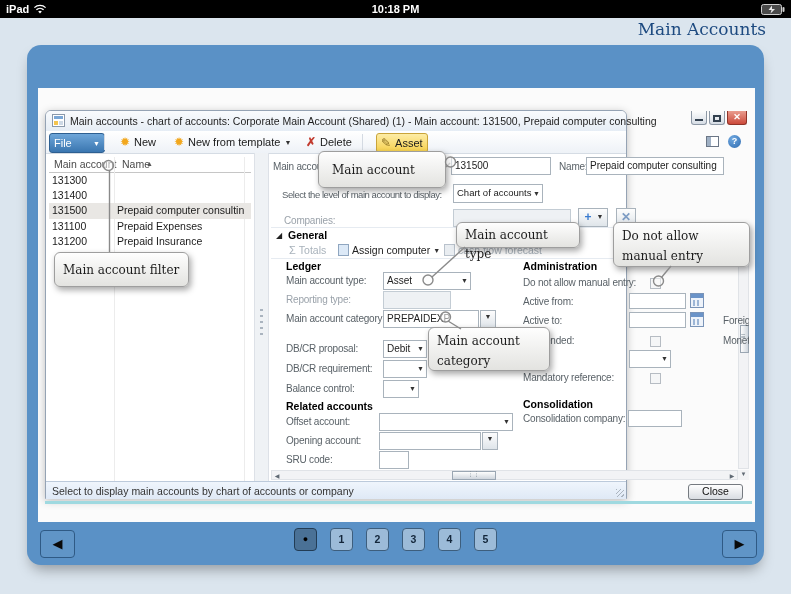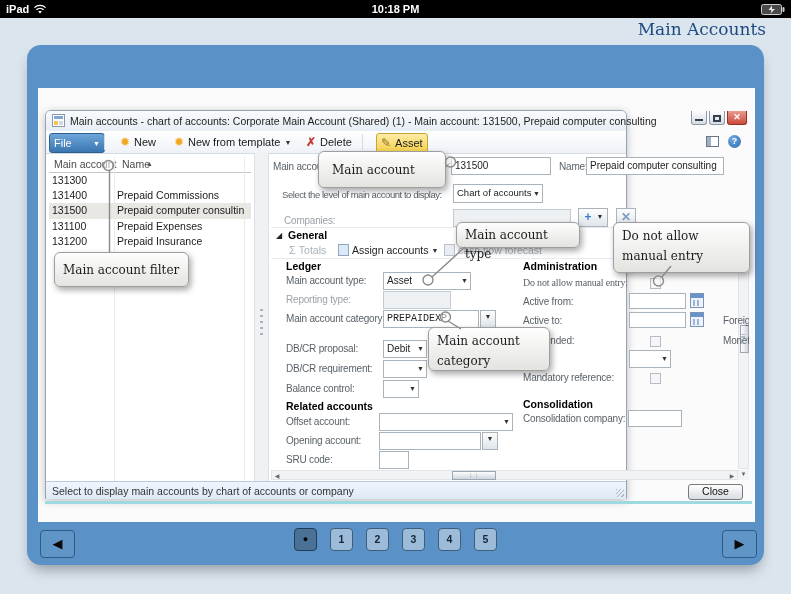--- a/index.html
+++ b/index.html
@@ -209,21 +209,20 @@
       <span class="sorticon" style="position:absolute;left:97px;top:3px;">▲</span>
     </div>
     <div class="gline" style="left:65px;"></div>
     <div class="gline" style="left:195px;"></div>
     <div style="position:absolute;left:0;top:16px;width:100%;">
         <div class="grow">
           <div class="gc1">131300</div>
         </div>
         <div class="grow">
           <div class="gc1">131400</div>
-          <div class="gc2">Prepaid Commissions</div>
         </div>
         <div class="grow sel">
           <div class="gc1">131500</div>
           <div class="gc2">Prepaid computer consulting</div>
         </div>
         <div class="grow">
           <div class="gc1">131100</div>
           <div class="gc2">Prepaid Expenses</div>
         </div>
         <div class="grow">
@@ -260,42 +259,42 @@
   <div class="sepline" style="left:225px;top:116px;width:467px;"></div>
   <div class="lbl hdr" style="left:242px;top:118px;">General</div>
   <div style="position:absolute;left:230px;top:120px;font-size:8px;color:#222;z-index:1;">◢</div>
 
   <div class="genbtn dis" style="left:243px;top:133px;">
     <span style="font-size:11px;">Σ</span>
     <span>Totals</span>
   </div>
   <div class="genbtn" style="left:292px;top:133px;">
     <span class="docicon"></span>
-    <span>Assign accounts</span>
+    <span>Assign computer</span>
     <span class="arrdn">▼</span>
   </div>
   <div class="genbtn dis" style="left:398px;top:133px;">
     <span class="docicon grey"></span>
     <span>cash flow forecast</span>
   </div>
   <div class="sepline" style="left:225px;top:147px;width:467px;"></div>
 
   <div class="lbl hdr" style="left:240px;top:149px;">Ledger</div>
 
   <div class="lbl" style="left:240px;top:164px;">Main account type:</div>
   <div class="fld combo" style="left:337px;top:161px;width:88px;height:18px;">
     <span>Asset</span>
     <span class="arr">▼</span>
   </div>
 
   <div class="lbl dis" style="left:240px;top:183px;">Reporting type:</div>
   <div class="fld dis" style="left:337px;top:180px;width:68px;height:18px;"></div>
 
   <div class="lbl" style="left:240px;top:202px;">Main account category:</div>
-  <div class="fld" style="left:337px;top:199px;width:96px;height:18px;font-family:Liberation Mono, monospace;">PREPAIDEXP</div>
+  <div class="fld" style="left:337px;top:199px;width:96px;height:18px;">PREPAIDEXP</div>
   <div class="dropbtn" style="left:434px;top:199px;width:16px;height:18px;"><span class="arr">▼</span></div>
 
   <div class="lbl" style="left:240px;top:232px;">DB/CR proposal:</div>
   <div class="fld combo" style="left:337px;top:229px;width:44px;height:18px;">
     <span>Debit</span>
     <span class="arr">▼</span>
   </div>
 
   <div class="lbl" style="left:240px;top:252px;">DB/CR requirement:</div>
   <div class="fld combo" style="left:337px;top:249px;width:44px;height:18px;">
@@ -316,21 +315,21 @@
 
   <div class="lbl" style="left:240px;top:324px;">Opening account:</div>
   <div class="fld" style="left:333px;top:321px;width:102px;height:18px;"></div>
   <div class="dropbtn" style="left:436px;top:321px;width:16px;height:18px;"><span class="arr">▼</span></div>
 
   <div class="lbl" style="left:240px;top:343px;">SRU code:</div>
   <div class="fld" style="left:333px;top:340px;width:30px;height:18px;"></div>
 
   <div class="lbl hdr" style="left:477px;top:149px;">Administration</div>
 
-  <div class="lbl" style="left:477px;top:166px;font-family:Liberation Serif, serif;">Do not allow manual entry:</div>
+  <div class="lbl" style="left:477px;top:166px;">Do not allow manual entry:</div>
   <div class="chk" style="left:604px;top:167px;"></div>
 
   <div class="lbl" style="left:477px;top:185px;">Active from:</div>
   <div class="fld" style="left:583px;top:182px;width:57px;height:16px;"></div>
   <div class="cal" style="left:644px;top:182px;"></div>
 
   <div class="lbl" style="left:477px;top:204px;">Active to:</div>
   <div class="fld" style="left:583px;top:201px;width:57px;height:16px;"></div>
   <div class="cal" style="left:644px;top:201px;"></div>
   <div class="lbl" style="left:677px;top:204px;width:26px;overflow:hidden;">Foreign</div>
@@ -368,21 +367,21 @@
     <div class="resizegrip"></div>
   </div>
 </div>
 
 <div class="cyanline"></div>
 
 <div class="callout" style="left:54px;top:252px;width:135px;height:35px;line-height:28px;">Main account filter</div>
 <div class="callout" style="left:318px;top:151px;width:128px;height:37px;line-height:30px;padding-left:13px;">Main account</div>
 <div class="callout" style="left:456px;top:222px;width:124px;height:26px;line-height:19px;">Main account type</div>
 <div class="callout" style="left:428px;top:327px;width:122px;height:44px;">Main account category</div>
-<div class="callout" style="left:613px;top:222px;width:137px;height:51px;">Do not allow manual entry</div>
+<div class="callout" style="left:613px;top:222px;width:137px;height:45px;">Do not allow manual entry</div>
 
 <svg class="overlay" width="791" height="594" viewBox="0 0 791 594">
   <g stroke="#8a8a8a" stroke-width="1.4" fill="none">
     <line x1="109.5" y1="252" x2="109.5" y2="171"></line>
     <line x1="446" y1="167" x2="450" y2="163"></line>
     <line x1="465" y1="247" x2="432" y2="277"></line>
     <line x1="448" y1="321" x2="461" y2="329"></line>
     <line x1="671" y1="266" x2="661" y2="278"></line>
   </g>
   <g stroke="#8a8a8a" stroke-width="1.4" fill="rgba(252,252,252,0.55)">

